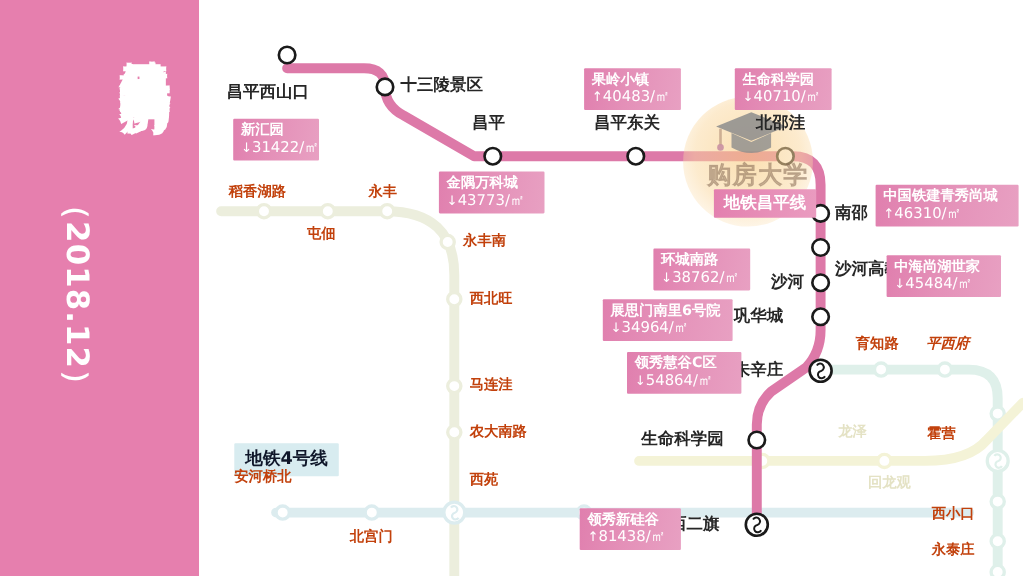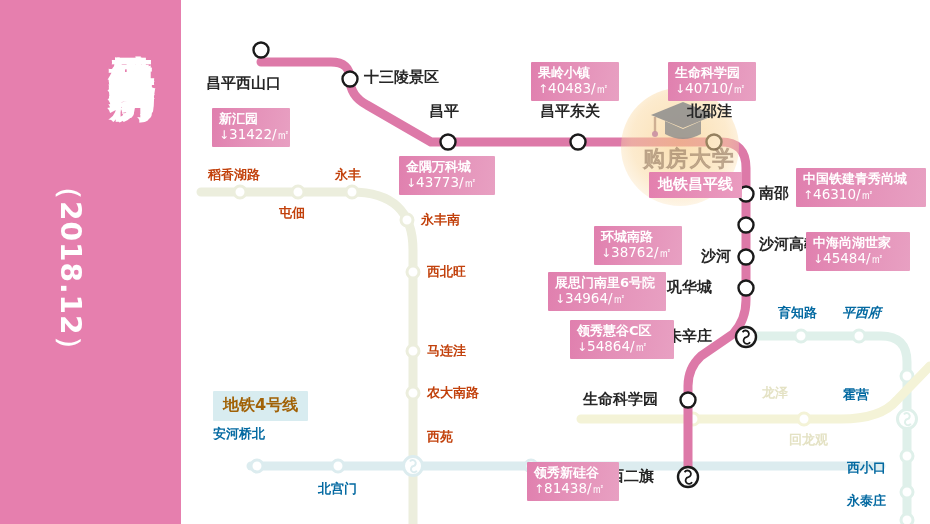--- a/index.html
+++ b/index.html
@@ -59,21 +59,21 @@
   
   .f-label{
     position:absolute;
     color:#d9d9d9;
     font-size:13px;
     font-weight:700;
     white-space:nowrap;
     line-height:13px;
   }
   .f-label.warm{color:#c2410c;}
-  .f-label.cool{color:#0369a1;}
+  .f-label.cool{color:#c2410c;}
   .f-label.yel{color:#e4e2c4;}
 
   
   .tag{
     position:absolute;
     background:linear-gradient(100deg,#e07fae 0%,#e490b8 45%,#e8a0c2 100%);
     color:#ffffff;
     border-radius:1px;
     padding:3px 7px 4px 7px;
     text-align:left;
@@ -82,26 +82,27 @@
     box-sizing:border-box;
   }
   .tag .nm{display:block;font-size:13px;font-weight:700;letter-spacing:0px;}
   .tag .pv{display:block;font-size:13.5px;font-weight:400;letter-spacing:0px;margin-top:1px;}
   .tag .pv .ar{font-size:12px;}
 
   
   #line4-badge{
     position:absolute;
     background:#d8ecf0;
-    color:#a16207;
+    color:#0f172a;
     font-size:16px;font-weight:700;
     padding:4px 10px 5px 10px;
     letter-spacing:0px;
     white-space:nowrap;
     border-radius:1px;
+    margin-top:12px;
   }
 
   
   #watermark{position:absolute;left:0;top:0;pointer-events:none;}
   #wm-circle{
     position:absolute;
     width:118px;height:118px;border-radius:50%;
     background:radial-gradient(circle at 50% 45%,rgba(248,204,130,.62) 0%,rgba(250,216,160,.52) 55%,rgba(252,232,200,.18) 85%,rgba(255,255,255,0) 100%);
   }
   #wm-text{

